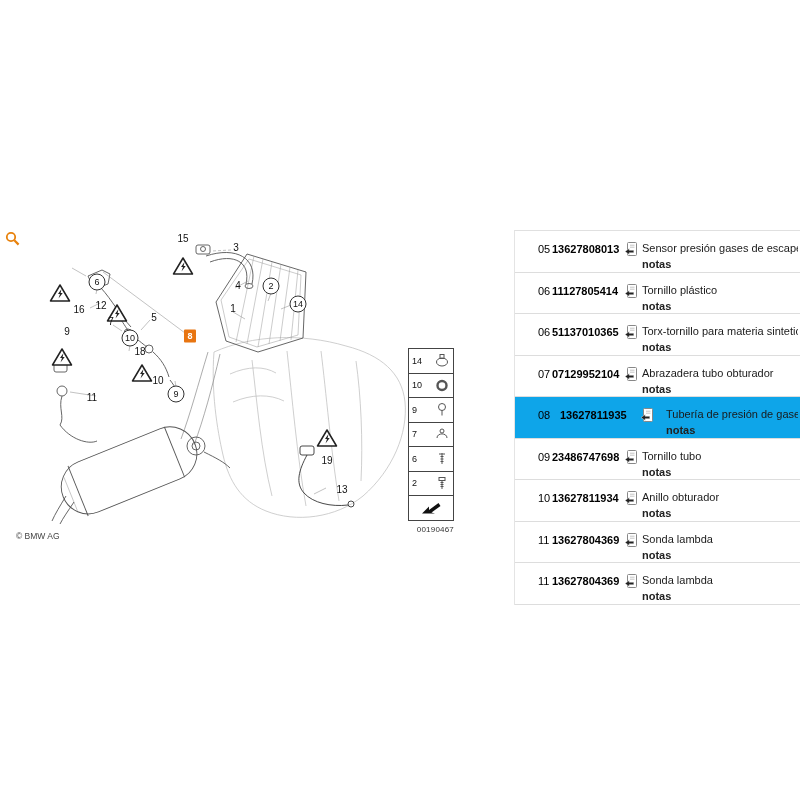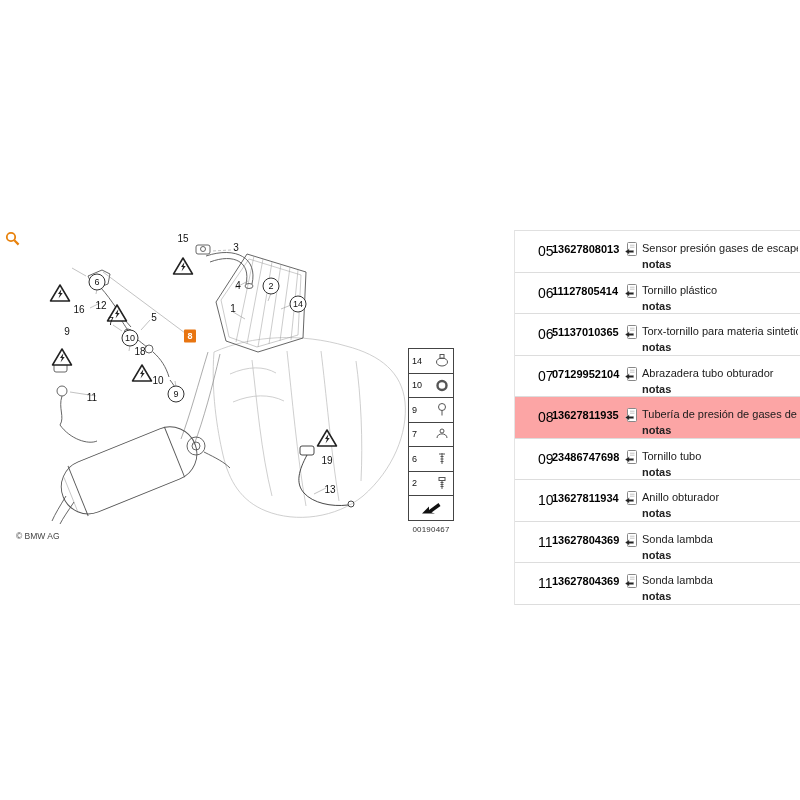--- a/index.html
+++ b/index.html
@@ -26,33 +26,33 @@
   .copyright{position:absolute;left:16px;top:531px;font-size:8.5px;color:#444;}
   
   .legend{position:absolute;left:408px;top:348px;width:46px;}
   .legend-cell{
     box-sizing:border-box;width:46px;height:25.5px;border:1px solid #444;margin-top:-1px;
     display:flex;align-items:center;justify-content:space-between;padding:0 3px;background:#fff;cursor:pointer;
   }
   .legend-cell:first-child{margin-top:0;}
   .legend-num{font-size:9px;color:#111;}
   .legend-icon{display:flex;align-items:center;}
-  .image-number{width:46px;text-align:center;font-size:8px;color:#333;margin-top:4px;letter-spacing:0.2px;}
+  .image-number{width:46px;text-align:right;font-size:8px;color:#333;margin-top:4px;letter-spacing:0.2px;}
   
   .parts-table{
     position:absolute;left:514px;top:230px;width:286px;
     border-left:1px solid #e4e4e4;border-top:1px solid #e0e0e0;box-sizing:border-box;
   }
   .part-row{
     position:relative;height:41.5px;box-sizing:border-box;
     border-bottom:1px solid #ddd;
     display:flex;align-items:flex-start;
     padding:12px 2px 0 20px;background:transparent;
   }
-  .pos{font-size:14px;color:#000;width:17px;flex:none;padding-left:3px;box-sizing:border-box;}
+  .pos{font-size:11px;color:#000;width:17px;flex:none;padding-left:3px;box-sizing:border-box;}
   .pn{
     font-size:11px;font-weight:bold;color:#000;
     width:72px;flex:none;cursor:pointer;white-space:nowrap;
   }
   .row-icon{width:18px;flex:none;margin-top:-2px;cursor:pointer;}
   .desc-wrap{flex:1;min-width:0;margin-top:-1px;}
   .desc{font-size:11px;line-height:12px;color:#1a1a1a;white-space:nowrap;overflow:hidden;}
   .notas{
     display:inline-block;margin-top:3px;font-size:11px;line-height:12px;font-weight:bold;
     color:#222;cursor:pointer;
@@ -210,21 +210,21 @@
       <span class="callout plain" style="left: 111px; top: 322px;">7</span>
       <span class="callout plain" style="left: 154px; top: 318px;">5</span>
       <span class="callout plain" style="left: 67px; top: 332px;">9</span>
       <span class="callout circle" style="left: 130px; top: 338px;">10</span>
       <span class="callout highlight" style="left: 190px; top: 336px; background: rgb(232, 117, 17);">8</span>
       <span class="callout plain" style="left: 140px; top: 352px;">18</span>
       <span class="callout plain" style="left: 158px; top: 381px;">10</span>
       <span class="callout circle" style="left: 176px; top: 394px;">9</span>
       <span class="callout plain" style="left: 92px; top: 398px;">11</span>
       <span class="callout plain" style="left: 327px; top: 461px;">19</span>
-      <span class="callout plain" style="left: 330px; top: 490px;">13</span>
+      <span class="callout plain" style="left: 342px; top: 490px;">13</span>
     </div>
 
   <div class="copyright">© BMW AG</div>
 
   <div class="legend">
     <div>
         <div class="legend-cell">
           <span class="legend-num">14</span>
           <span class="legend-icon">
             <svg width="16" height="15" viewBox="0 0 16 15">
@@ -342,21 +342,21 @@
         <path d="M4.5,1.5 h7 a1,1 0 0 1 1,1 v11 a1,1 0 0 1 -1,1 h-7 a1,1 0 0 1 -1,-1 v-11 a1,1 0 0 1 1,-1 z" fill="#fff" stroke="#888" stroke-width="1"></path>
         <path d="M6,4.2 h4.5 M6,6.2 h4.5" stroke="#b5b5b5" stroke-width="0.8"></path>
         <path d="M1,10.5 L5.2,7.6 L5.2,9.3 L9.8,9.3 L9.8,11.7 L5.2,11.7 L5.2,13.4 Z" fill="#222" stroke="#fff" stroke-width="0.4"></path>
       </svg>
     </span>
     <span class="desc-wrap">
       <div class="desc">Abrazadera tubo obturador</div>
       <a class="notas">notas</a>
     </span>
   </div>
-    <div class="part-row highlight" style="background: #fca5a5;">
+    <div class="part-row highlight" style="background: #0ea5e9; gap: 8px;">
     <span class="pos">08</span>
     <a class="pn">13627811935</a>
     <span class="row-icon">
       <svg width="15" height="17" viewBox="0 0 15 17">
         <path d="M4.5,1.5 h7 a1,1 0 0 1 1,1 v11 a1,1 0 0 1 -1,1 h-7 a1,1 0 0 1 -1,-1 v-11 a1,1 0 0 1 1,-1 z" fill="#fff" stroke="#888" stroke-width="1"></path>
         <path d="M6,4.2 h4.5 M6,6.2 h4.5" stroke="#b5b5b5" stroke-width="0.8"></path>
         <path d="M1,10.5 L5.2,7.6 L5.2,9.3 L9.8,9.3 L9.8,11.7 L5.2,11.7 L5.2,13.4 Z" fill="#222" stroke="#fff" stroke-width="0.4"></path>
       </svg>
     </span>
     <span class="desc-wrap">

